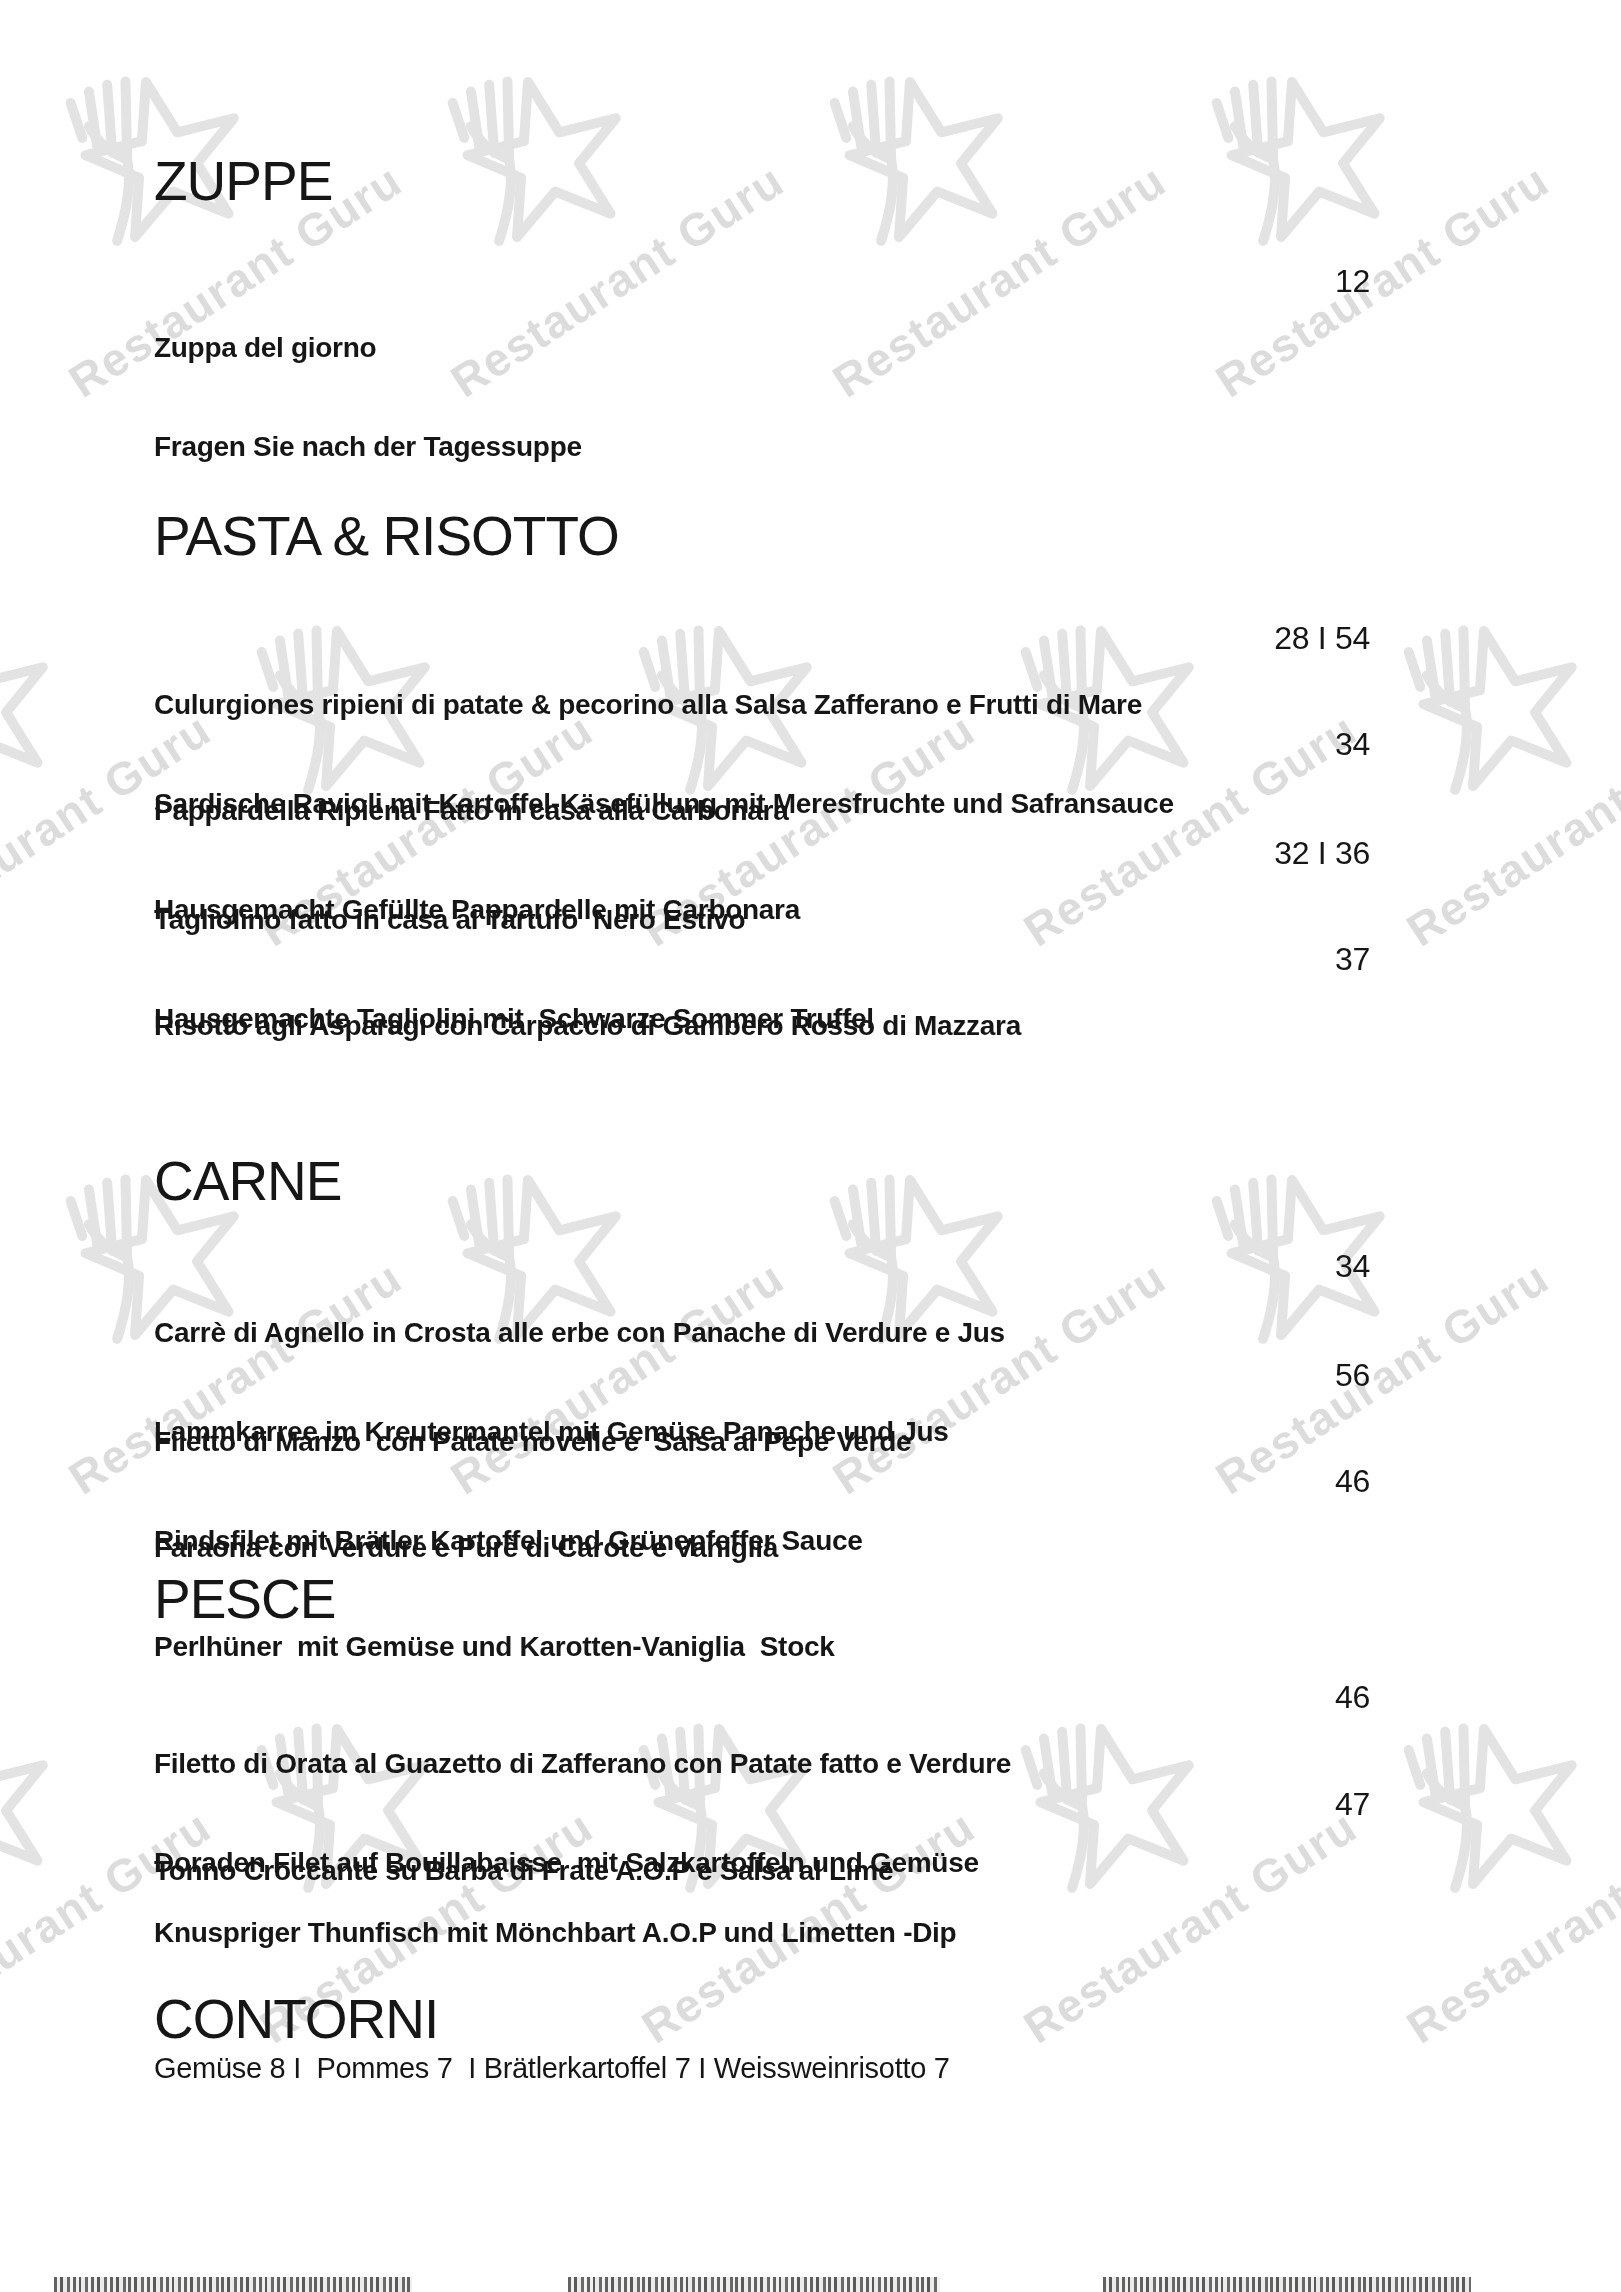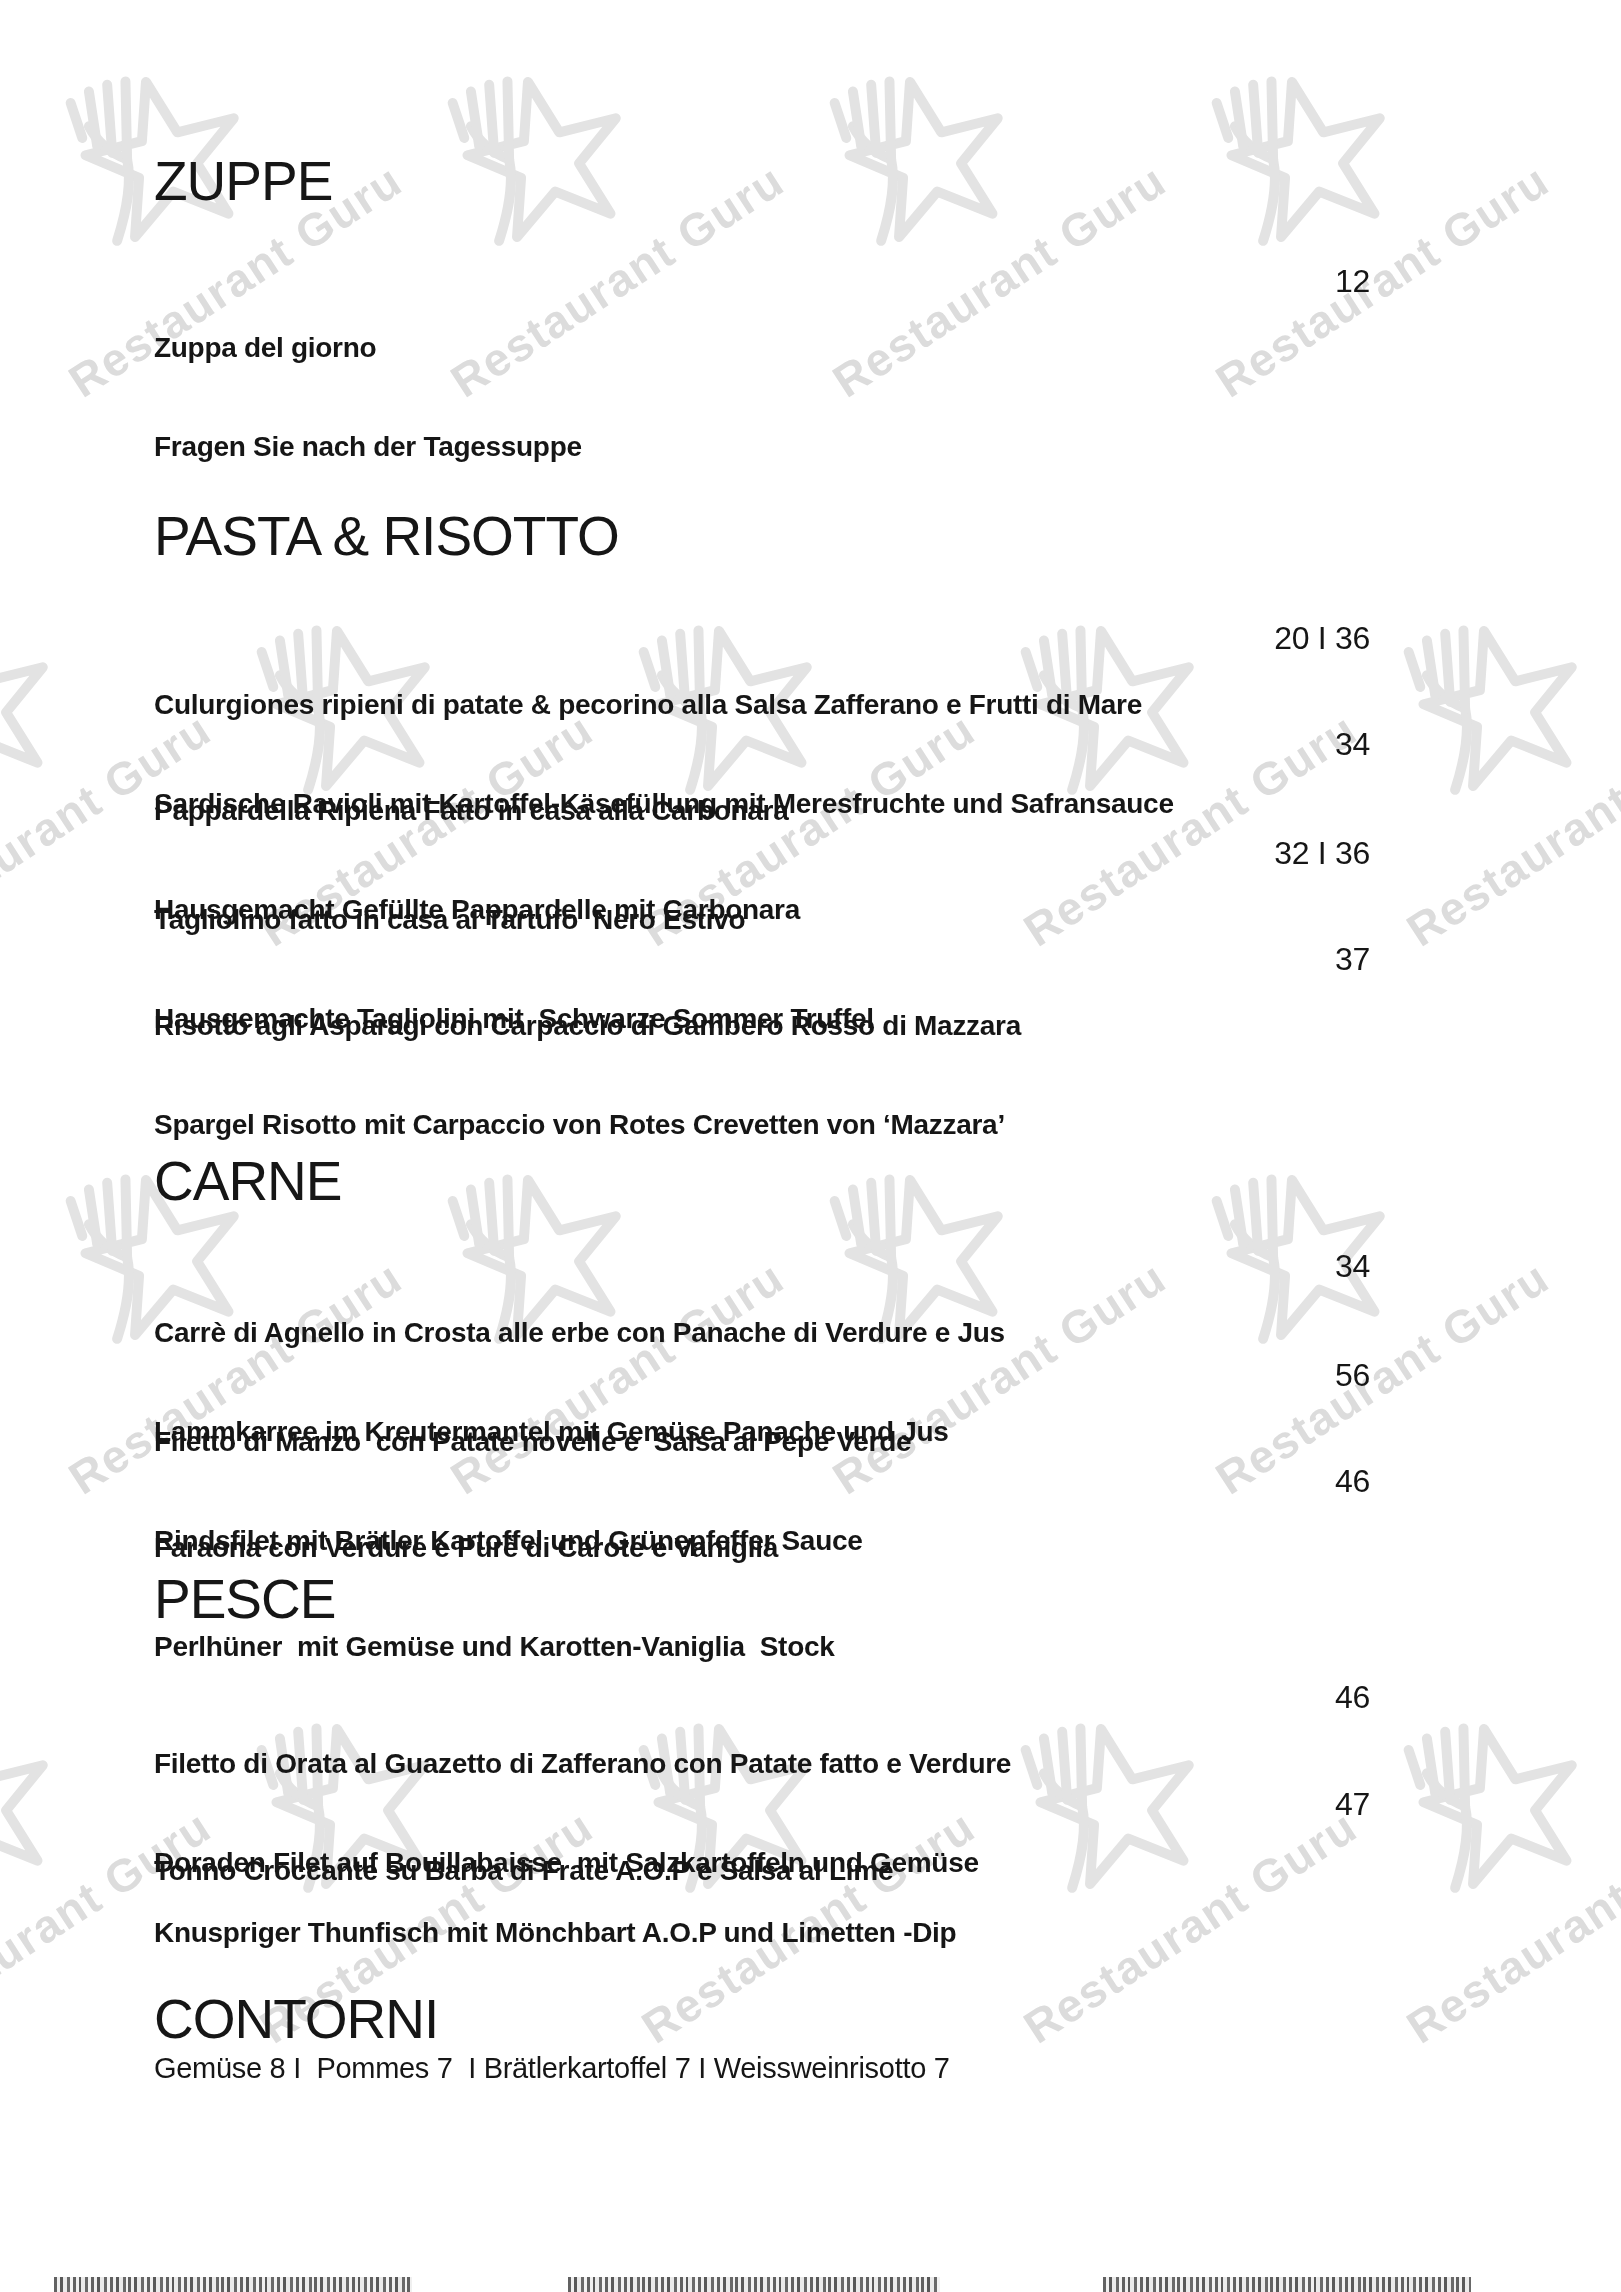--- a/index.html
+++ b/index.html
@@ -175,37 +175,36 @@
     <div>Fragen Sie nach der Tagessuppe</div>
   </div>
   <div class="price" style="top:265px">12</div>
 
   <h1 class="hd" style="top:509px">PASTA &amp; RISOTTO</h1>
 
   <div class="item" style="top:622px">
     <div>Culurgiones ripieni di patate &amp; pecorino alla Salsa Zafferano e Frutti di Mare</div>
     <div>Sardische Ravioli mit Kartoffel-Käsefüllung mit Meresfruchte und Safransauce</div>
   </div>
-  <div class="price" style="top:622px">20 I 36</div>
+  <div class="price" style="top:622px">28 I 54</div>
 
   <div class="item" style="top:728px">
     <div>Pappardella Ripiena Fatto in casa alla Carbonara</div>
     <div>Hausgemacht Gefüllte Pappardelle mit Carbonara</div>
   </div>
   <div class="price" style="top:728px">34</div>
 
   <div class="item" style="top:837px">
     <div>Tagliolino fatto in casa al Tartufo  Nero Estivo</div>
     <div>Hausgemachte Tagliolini mit  Schwarze Sommer Truffel</div>
   </div>
   <div class="price" style="top:837px">32 I 36</div>
 
   <div class="item" style="top:943px">
     <div>Risotto agli Asparagi con Carpaccio di Gambero Rosso di Mazzara</div>
-    <div>Spargel Risotto mit Carpaccio von Rotes Crevetten von ‘Mazzara’</div>
   </div>
   <div class="price" style="top:943px">37</div>
 
   <h1 class="hd" style="top:1154px">CARNE</h1>
 
   <div class="item" style="top:1250px">
     <div>Carrè di Agnello in Crosta alle erbe con Panache di Verdure e Jus</div>
     <div>Lammkarree im Kreutermantel mit Gemüse Panache und Jus</div>
   </div>
   <div class="price" style="top:1250px">34</div>

